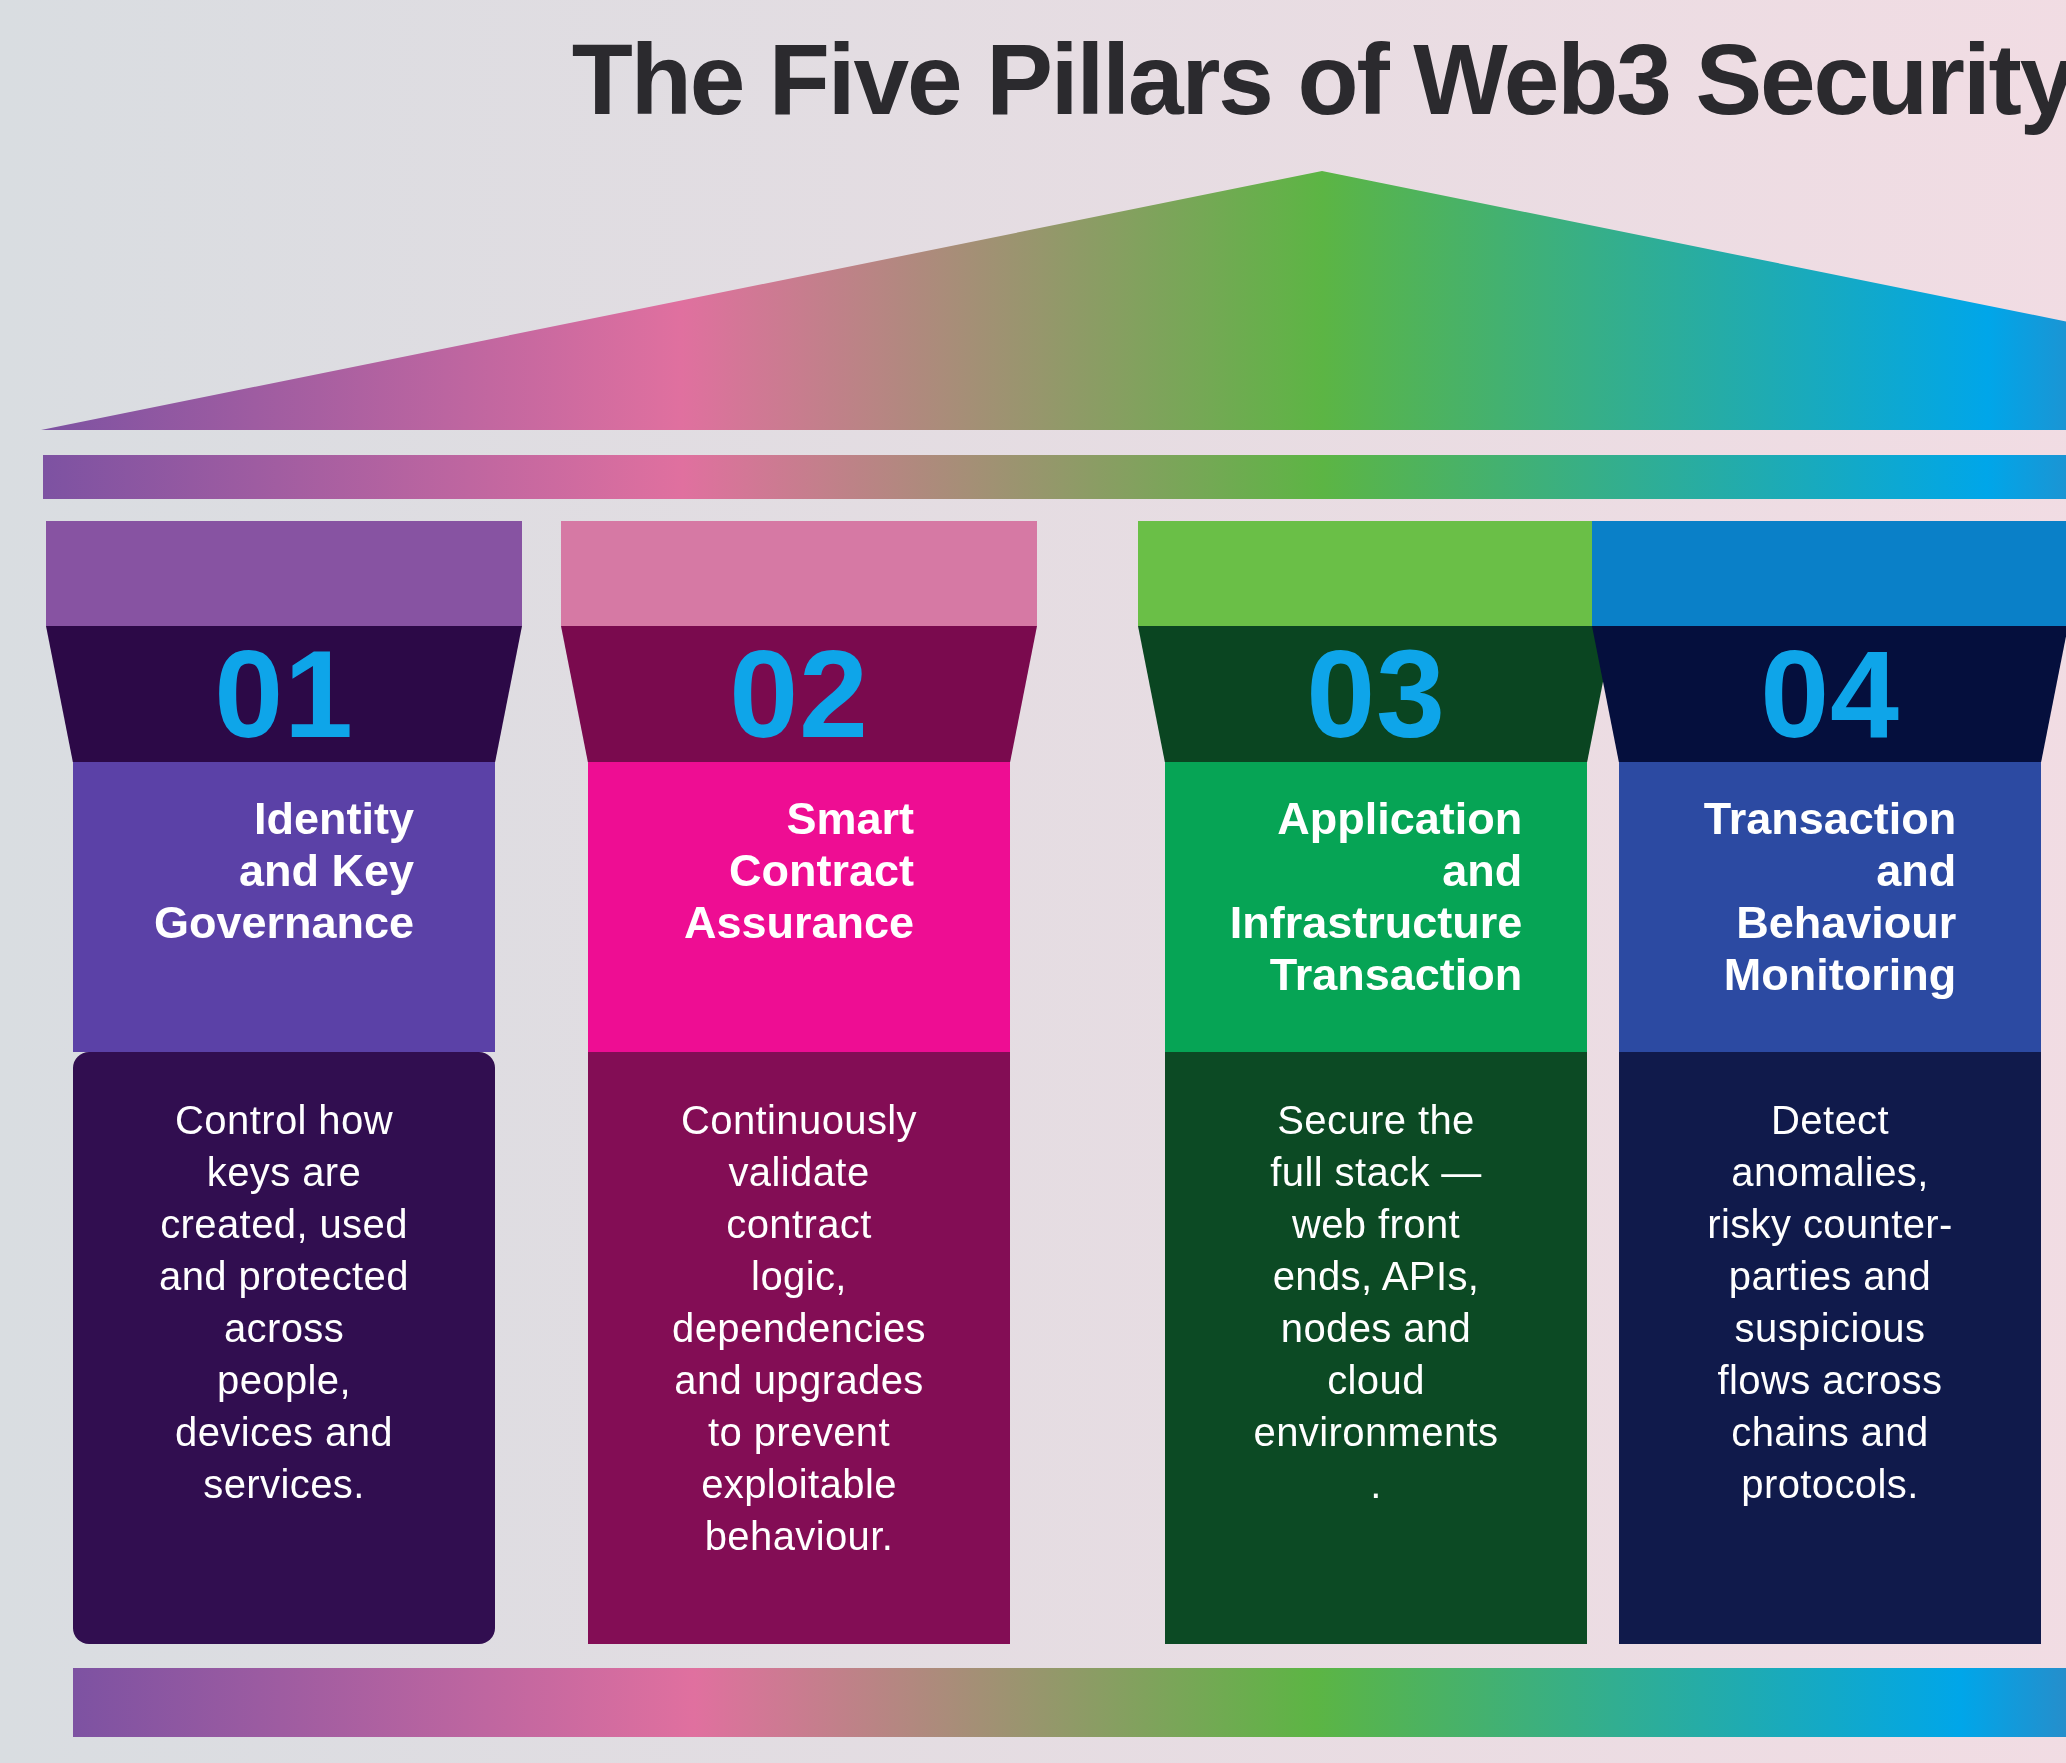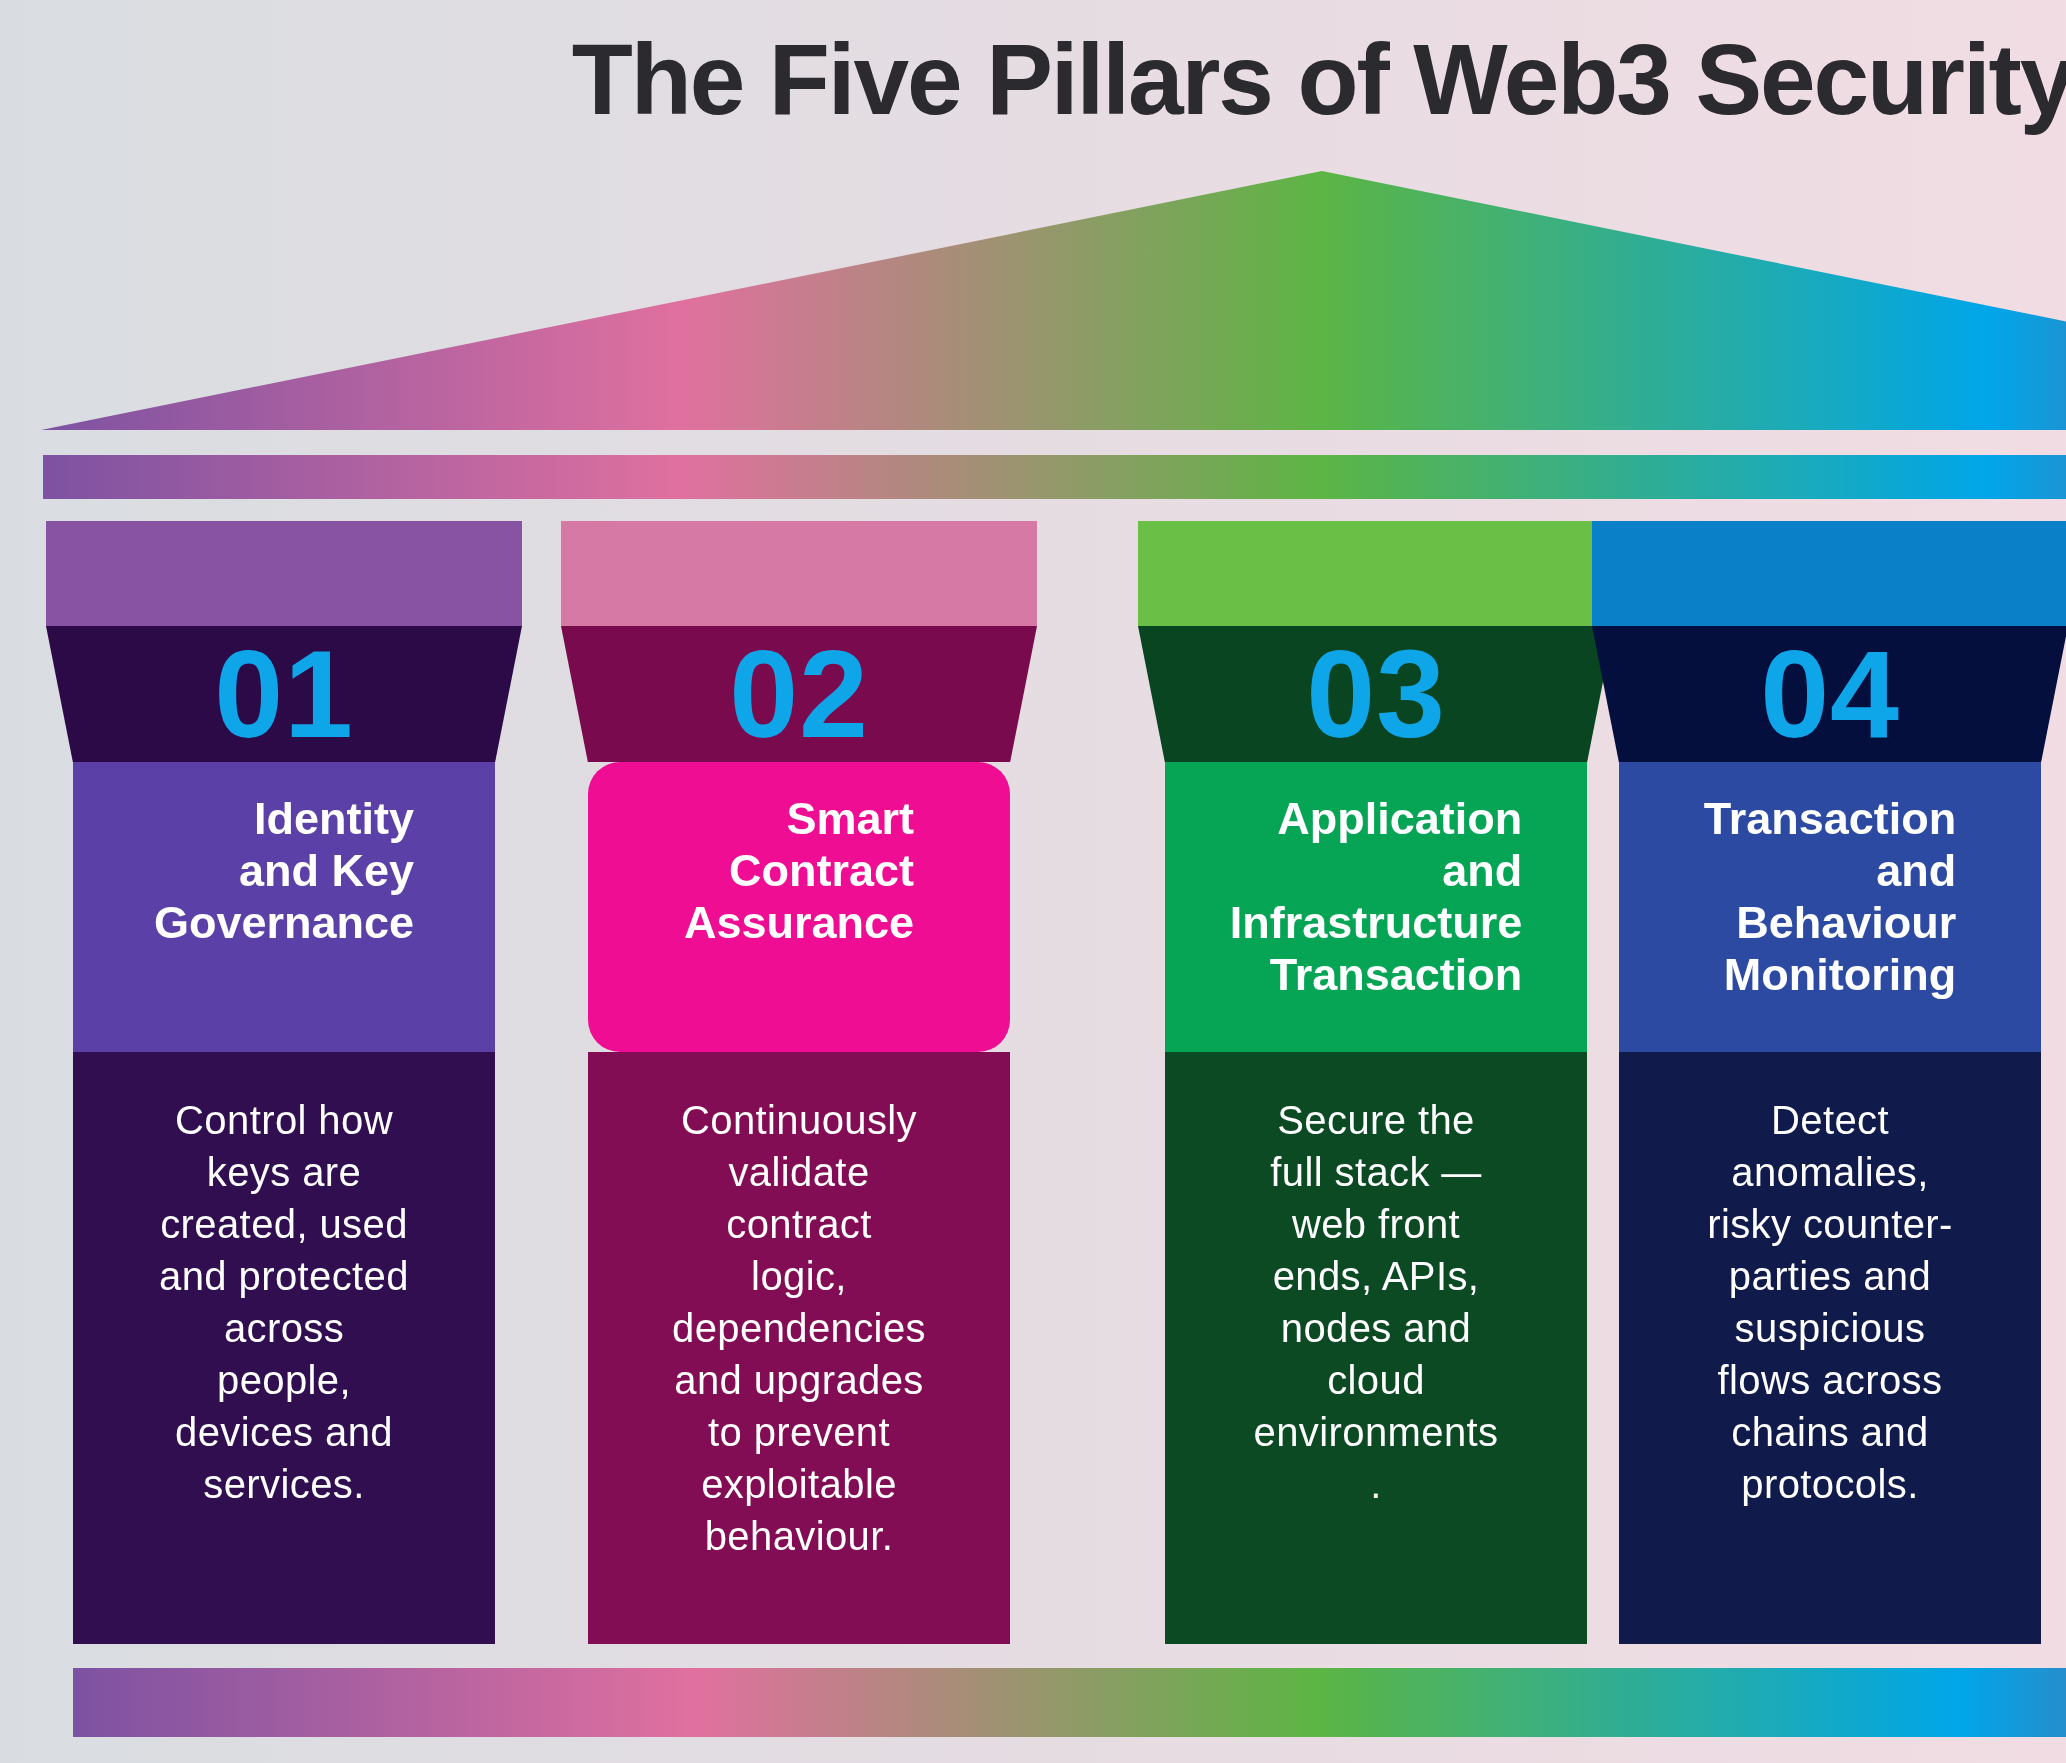--- a/index.html
+++ b/index.html
@@ -124,38 +124,38 @@
   <div class="pillar pillar-1">
     <div class="cap" style="background-color: rgb(135, 83, 162);"></div>
     <div class="capital" style="background-color: rgb(44, 9, 71);">
       <span class="num">01</span>
     </div>
     <div class="tblock" style="background-color: rgb(91, 65, 167);">
       <span class="ttext">Identity
 and Key
 Governance</span>
     </div>
-    <div class="dblock" style="background-color: rgb(49, 14, 80);">
+    <div class="dblock" style="background-color: rgb(49, 14, 80); border-radius: 16px;">
       <span class="dtext">Control how
 keys are
 created, used
 and protected
 across
 people,
 devices and
 services.</span>
     </div>
   </div>
 
   <div class="pillar pillar-2">
     <div class="cap" style="background-color: rgb(214, 121, 164);"></div>
     <div class="capital" style="background-color: rgb(122, 10, 78);">
       <span class="num">02</span>
     </div>
-    <div class="tblock" style="background-color: rgb(238, 13, 147); border-radius: 32px;">
+    <div class="tblock" style="background-color: rgb(238, 13, 147);">
       <span class="ttext">Smart
 Contract
 Assurance</span>
     </div>
     <div class="dblock" style="background-color: rgb(131, 13, 85);">
       <span class="dtext">Continuously
 validate
 contract
 logic,
 dependencies

